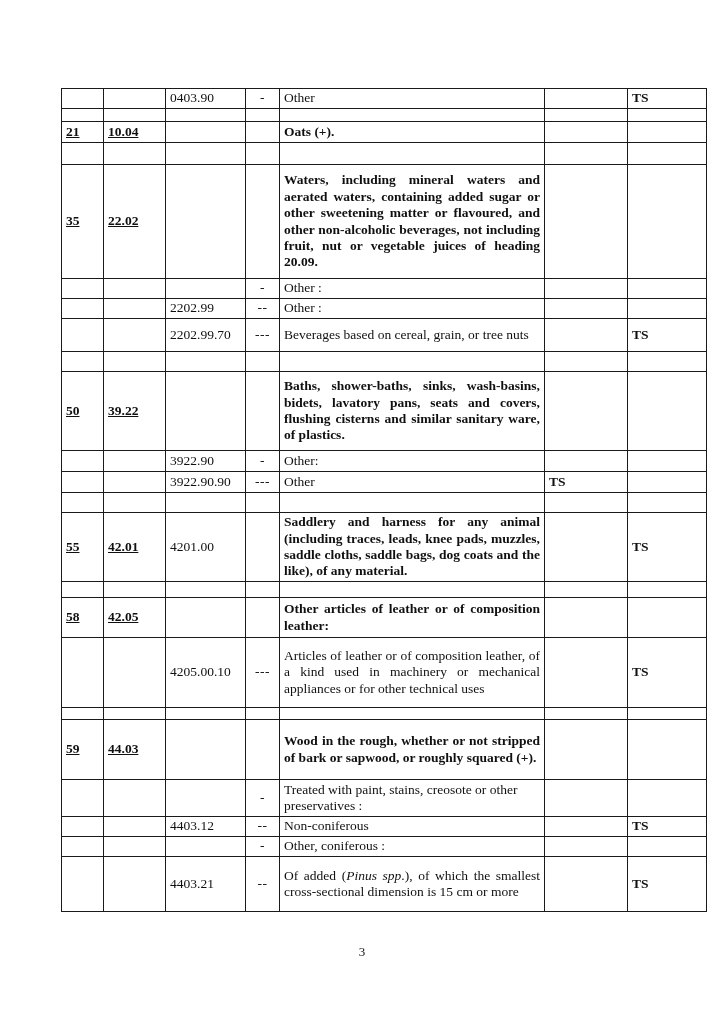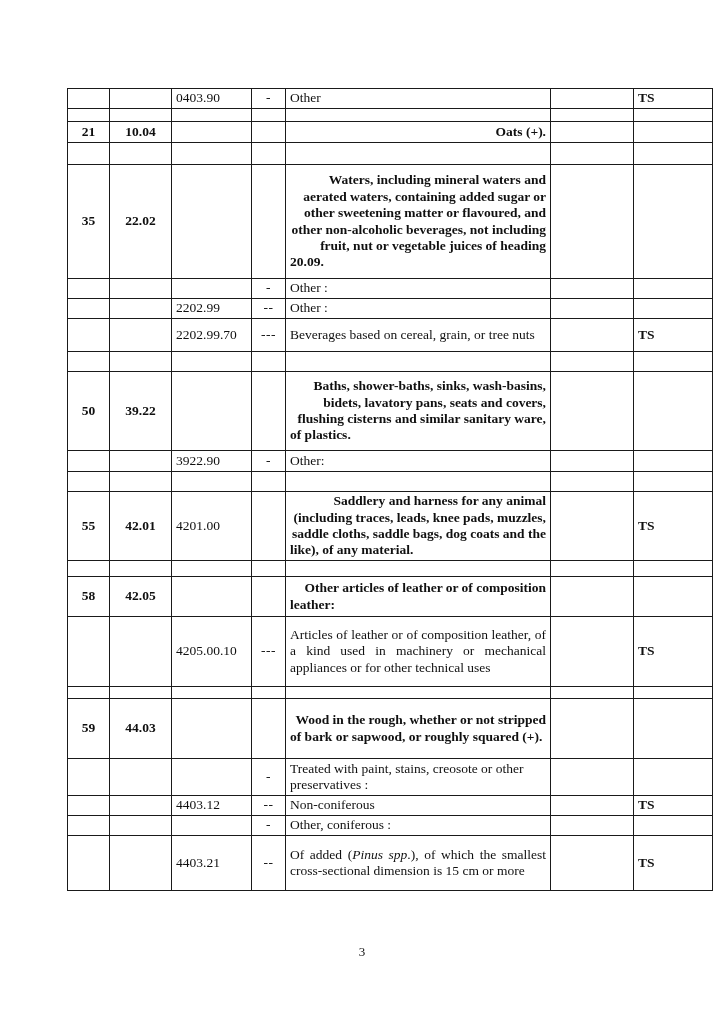--- a/index.html
+++ b/index.html
@@ -12,40 +12,40 @@
     position:relative;
     width:724px;height:1024px;
     margin:0 auto;
     background:var(--paper);
     font-family:"Liberation Serif","DejaVu Serif",serif;
     color:var(--ink);
     overflow:hidden;
   }
   table.tariff{
     position:absolute;
-    left:67px;top:88px;
+    left:61px;top:88px;
     width:646px;
     border-collapse:collapse;
     table-layout:fixed;
   }
   table.tariff td{
     border:1.5px solid var(--grid);
     vertical-align:middle;
     padding:1px 4px;
     font-size:13.5px;
     line-height:16.4px;
     overflow:hidden;
     word-wrap:break-word;
   }
-  td.no, td.hd{text-align:center;font-weight:bold;}
+  td.no, td.hd{font-weight:bold;text-decoration:underline;}
   td.code{text-align:left;padding-left:8px;}
   td.dash{text-align:center;letter-spacing:0.5px;}
   td.desc{padding:2px 6px;text-align:left;margin-left:8px;}
   td.desc.j{text-align:justify;text-align-last:left;}
-  td.desc.b{font-weight:bold;text-align:right;}
+  td.desc.b{font-weight:bold;}
   td.ts{text-align:left;font-weight:bold;}
   .pagenum{
     position:absolute;
     left:0;right:0;top:944px;
     text-align:center;
     font-size:13px;
   }
 </style>
 </head>
 <body>
@@ -154,20 +154,29 @@
         </tr>
         <tr style="height: 21px;">
           <td class="no"></td>
           <td class="hd"></td>
           <td class="code">3922.90</td>
           <td class="dash">-</td>
           <td class="desc">Other:</td>
           <td class="ts"></td>
           <td class="ts"></td>
         </tr>
+        <tr style="height: 21px;">
+          <td class="no"></td>
+          <td class="hd"></td>
+          <td class="code">3922.90.90</td>
+          <td class="dash">---</td>
+          <td class="desc">Other</td>
+          <td class="ts">TS</td>
+          <td class="ts"></td>
+        </tr>
         <tr style="height: 20px;">
           <td class="no"></td>
           <td class="hd"></td>
           <td class="code"></td>
           <td class="dash"></td>
           <td class="desc"></td>
           <td class="ts"></td>
           <td class="ts"></td>
         </tr>
         <tr style="height: 69px;">

